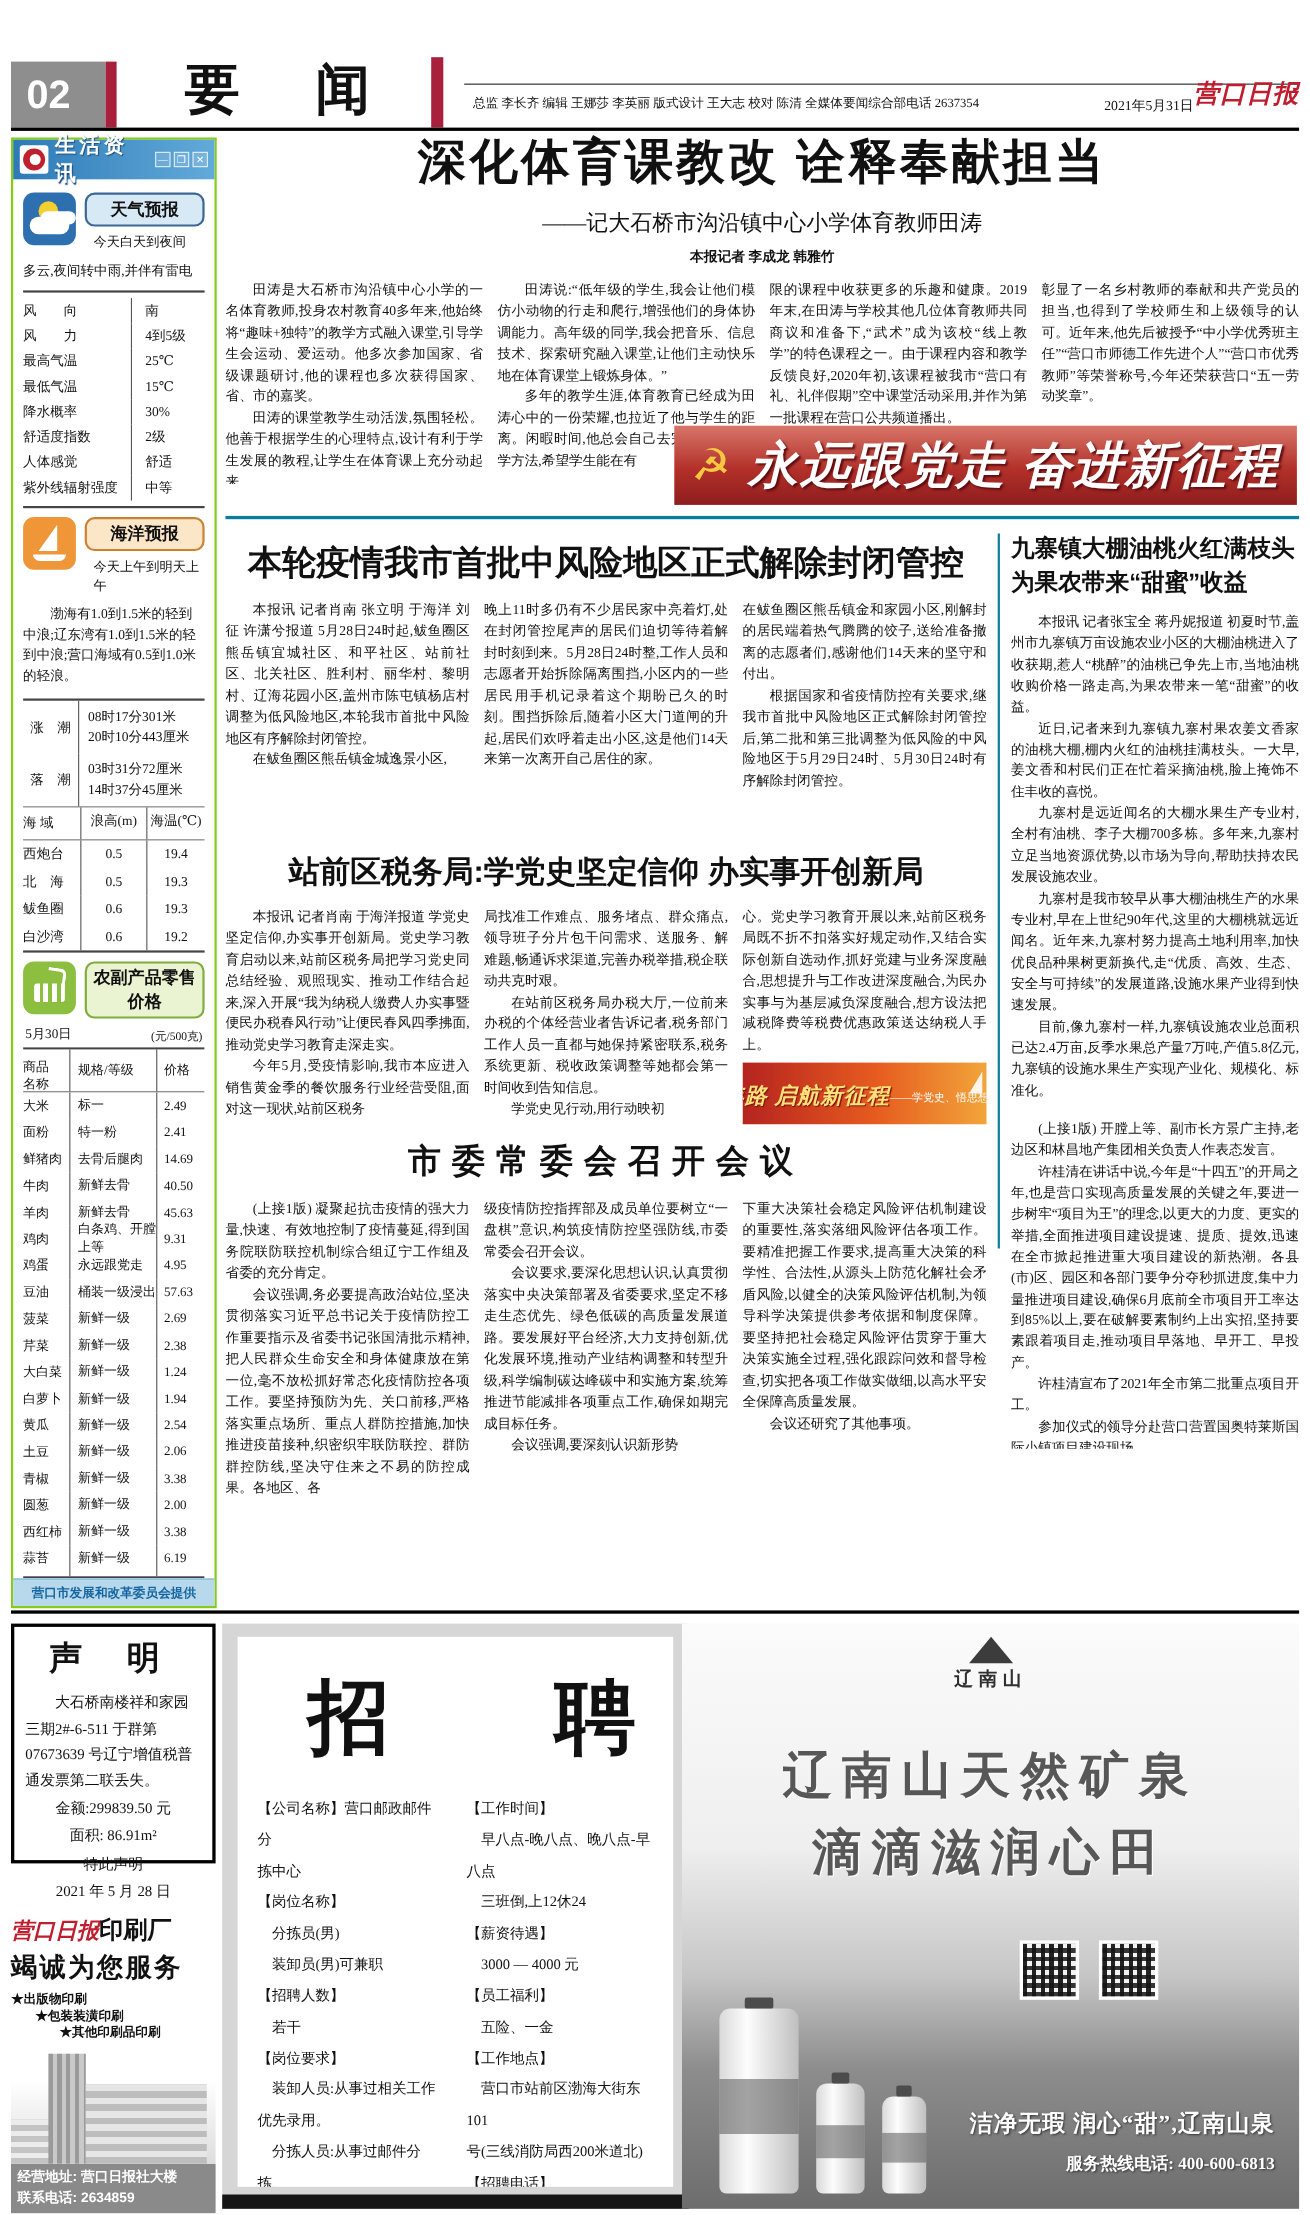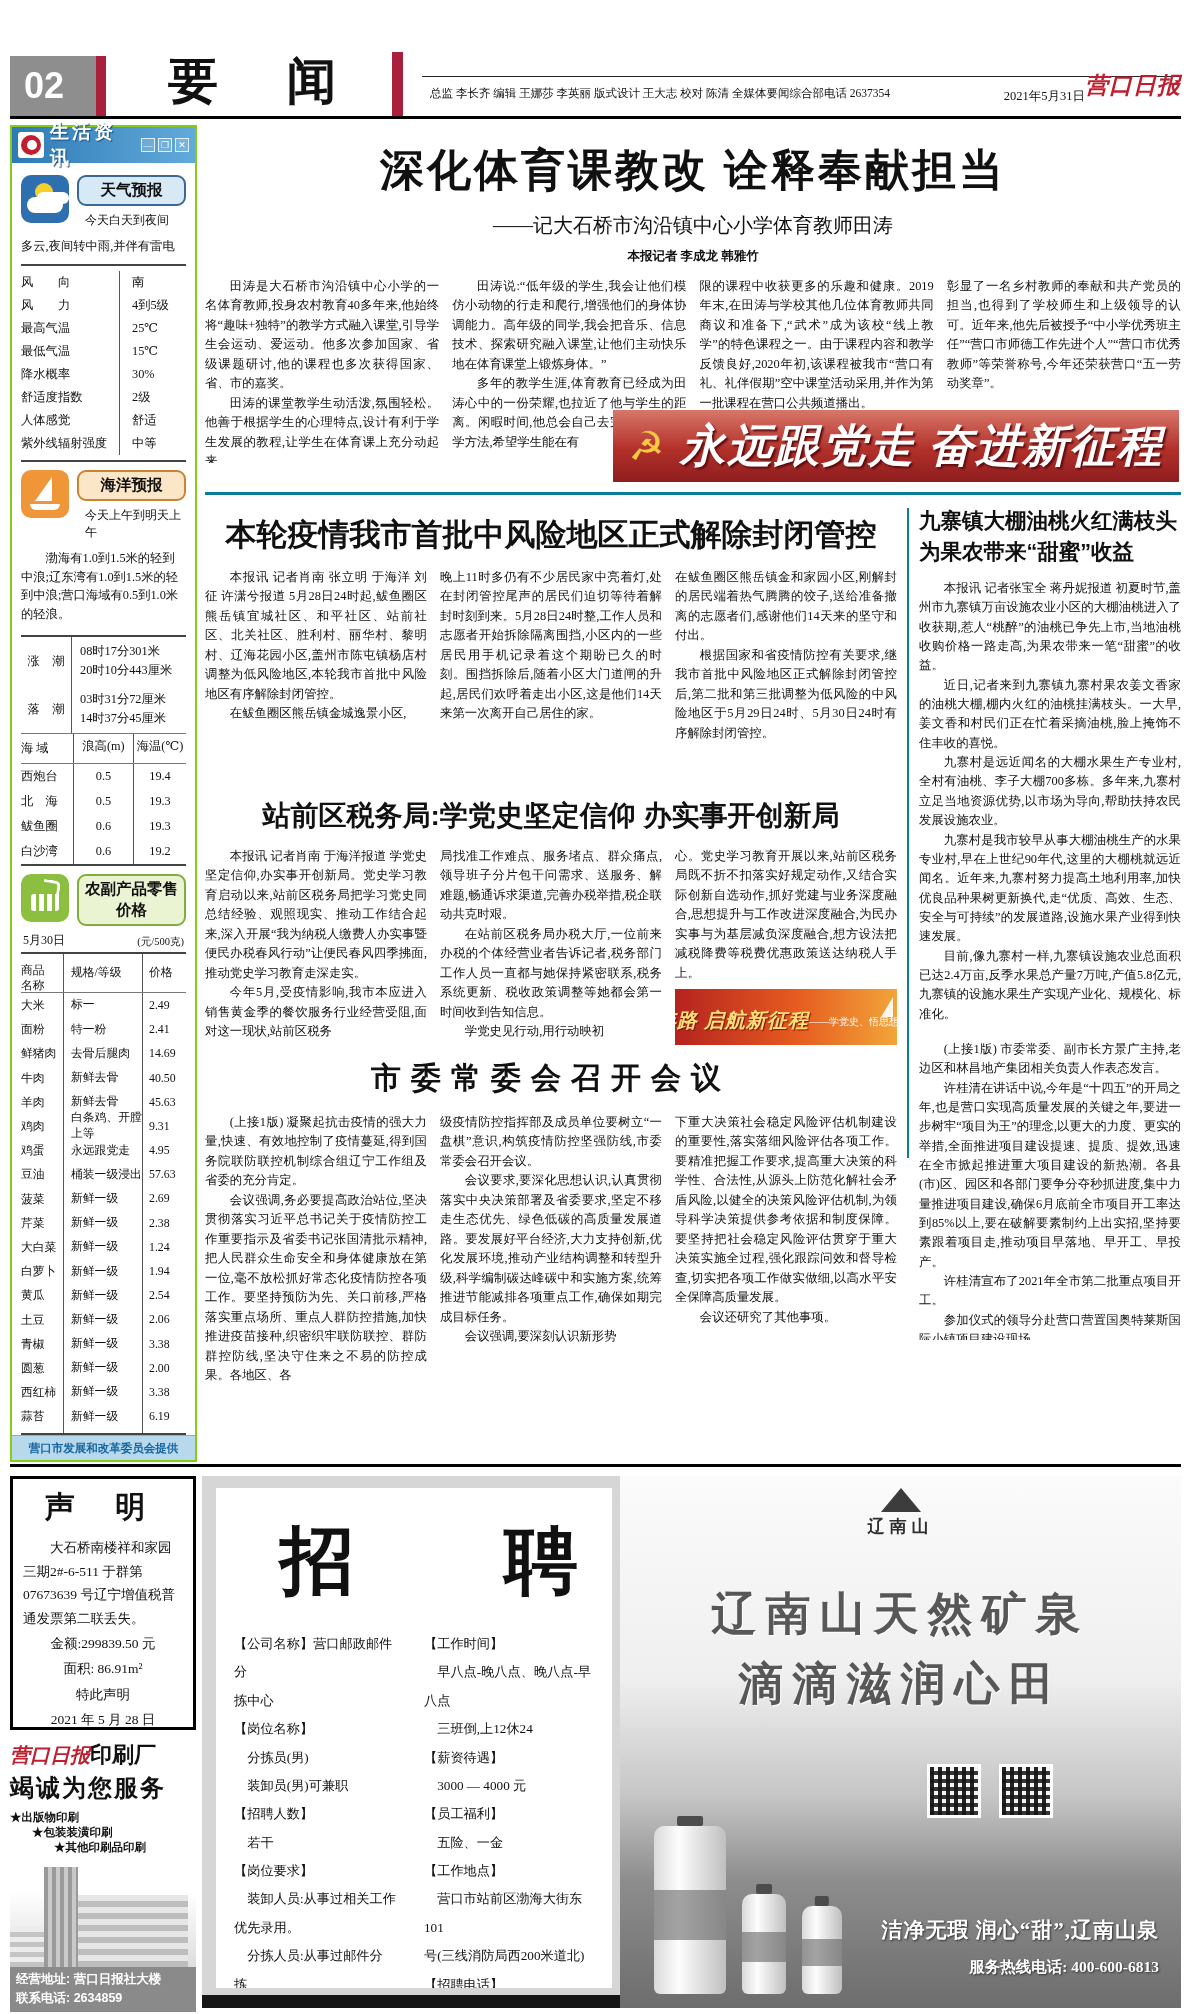--- a/index.html
+++ b/index.html
@@ -71,21 +71,21 @@
   .ptable-head .trow{height:38px;align-items:flex-end;font-size:11.8px;}
   .ptable{border-bottom:2px solid #444;flex:1;overflow:hidden;}
   .ptable .trow,.ptable-head .trow{display:flex;}
   .ptable .trow{height:24.2px;align-items:center;font-size:11.8px;}
   .ptable .tcell:nth-child(1),.ptable-head .tcell:nth-child(1){width:42px;white-space:pre-line;line-height:1.25;}
   .ptable .tcell:nth-child(2),.ptable-head .tcell:nth-child(2){flex:1;border-left:1px solid #555;padding-left:7px;height:100%;display:flex;align-items:center;}
   .ptable .tcell:nth-child(3),.ptable-head .tcell:nth-child(3){width:44px;border-left:1px solid #555;padding-left:6px;height:100%;display:flex;align-items:center;}
   .sb-footer{height:25px;background:#b8d8ec;color:#1566a0;font-weight:bold;font-size:11.5px;display:flex;align-items:center;justify-content:center;font-family:"Liberation Sans",sans-serif;border-top:1px solid #7fb3d4;flex:none;}
 
   
-  .main{position:absolute;left:205px;top:137px;width:976px;height:1340px;}
+  .main{position:absolute;left:205px;top:114px;width:976px;height:1340px;}
   .para{margin:0;text-indent:2em;}
   .para.cont{text-indent:0;}
   .body-cols{display:flex;gap:13px;overflow:hidden;text-align:justify;font-size:12.4px;line-height:1.57;}
   .body-cols .col{flex:1;overflow:hidden;}
 
   .art1{position:absolute;left:0;top:0;width:976px;height:358px;border-bottom:3px solid #0a7d99;}
   .a1-title{font-size:44px;font-weight:bold;text-align:center;letter-spacing:3px;margin-top:4px;font-family:"Liberation Sans",sans-serif;}
   .a1-sub{font-size:20px;text-align:center;margin-top:12px;}
   .a1-by{font-size:12.5px;text-align:center;margin-top:9px;font-weight:bold;}
   .a1-body{margin-top:12px;height:186px;}
@@ -111,21 +111,21 @@
   .banner2 .b2-line2{color:#fff;font-size:10px;margin-top:3px;white-space:nowrap;}
   .banner2 .sail{position:absolute;right:4px;top:8px;width:0;height:0;border-right:12px solid #fff;border-top:20px solid transparent;opacity:.9;}
 
   .art4{position:absolute;left:0;top:905px;width:692px;height:420px;}
   .a4-title{font-size:30px;font-weight:bold;text-align:center;letter-spacing:10px;margin:16px 0 14px;font-family:"Liberation Sans",sans-serif;}
   .a4-body{height:340px;}
 
   
   .bot-rule{position:absolute;left:10px;top:1464px;width:1171px;height:3px;background:#000;}
   .bottom{position:absolute;left:10px;top:1476px;width:1171px;height:532px;}
-  .decl{position:absolute;left:0;top:0;width:186px;height:254px;border:3px solid #000;padding:6px 10px;}
+  .decl{position:absolute;left:0;top:0;width:186px;height:218px;border:3px solid #000;padding:6px 10px;}
   .decl-title{font-size:30px;font-weight:bold;text-align:center;letter-spacing:16px;font-family:"Liberation Sans",sans-serif;margin:2px 0 8px;white-space:nowrap;}
   .decl-body{font-size:13.5px;line-height:1.75;text-indent:2em;}
   .decl-line{font-size:13.5px;line-height:1.9;text-align:center;}
   .print-ad{position:absolute;left:0;top:264px;width:186px;height:268px;}
   .print-head1{font-size:22px;font-weight:bold;white-space:nowrap;}
   .print-head1 .red-script{color:#bf1e2e;font-style:italic;font-size:20px;}
   .print-head2{font-size:24px;font-weight:bold;letter-spacing:2px;margin-top:2px;font-family:"Liberation Sans",sans-serif;}
   .print-items{margin-top:6px;font-size:11.5px;font-weight:bold;font-family:"Liberation Sans",sans-serif;}
   .print-items div:nth-child(2){padding-left:22px;}
   .print-items div:nth-child(3){padding-left:44px;}
@@ -502,21 +502,21 @@
         <span data-name="title-line" style="display:block">为果农带来“甜蜜”收益</span>
       </div>
       <div class="r-body" data-name="article-body">
           <p class="para" data-name="paragraph">本报讯 记者张宝全 蒋丹妮报道 初夏时节,盖州市九寨镇万亩设施农业小区的大棚油桃进入了收获期,惹人“桃醉”的油桃已争先上市,当地油桃收购价格一路走高,为果农带来一笔“甜蜜”的收益。</p>
           <p class="para" data-name="paragraph">近日,记者来到九寨镇九寨村果农姜文香家的油桃大棚,棚内火红的油桃挂满枝头。一大早,姜文香和村民们正在忙着采摘油桃,脸上掩饰不住丰收的喜悦。</p>
           <p class="para" data-name="paragraph">九寨村是远近闻名的大棚水果生产专业村,全村有油桃、李子大棚700多栋。多年来,九寨村立足当地资源优势,以市场为导向,帮助扶持农民发展设施农业。</p>
           <p class="para" data-name="paragraph">九寨村是我市较早从事大棚油桃生产的水果专业村,早在上世纪90年代,这里的大棚桃就远近闻名。近年来,九寨村努力提高土地利用率,加快优良品种果树更新换代,走“优质、高效、生态、安全与可持续”的发展道路,设施水果产业得到快速发展。</p>
           <p class="para" data-name="paragraph">目前,像九寨村一样,九寨镇设施农业总面积已达2.4万亩,反季水果总产量7万吨,产值5.8亿元,九寨镇的设施水果生产实现产业化、规模化、标准化。</p>
         </div>
       <div class="r-cont" data-name="article-continuation">
-          <p class="para" data-name="paragraph">(上接1版) 市委常委、副市长方景广主持,老边区和林昌地产集团相关负责人作表态发言。</p>
+          <p class="para" data-name="paragraph">(上接1版) 开膛上等、副市长方景广主持,老边区和林昌地产集团相关负责人作表态发言。</p>
           <p class="para" data-name="paragraph">许桂清在讲话中说,今年是“十四五”的开局之年,也是营口实现高质量发展的关键之年,要进一步树牢“项目为王”的理念,以更大的力度、更实的举措,全面推进项目建设提速、提质、提效,迅速在全市掀起推进重大项目建设的新热潮。各县(市)区、园区和各部门要争分夺秒抓进度,集中力量推进项目建设,确保6月底前全市项目开工率达到85%以上,要在破解要素制约上出实招,坚持要素跟着项目走,推动项目早落地、早开工、早投产。</p>
           <p class="para" data-name="paragraph">许桂清宣布了2021年全市第二批重点项目开工。</p>
           <p class="para" data-name="paragraph">参加仪式的领导分赴营口营置国奥特莱斯国际小镇项目建设现场。</p>
         </div>
     </div>
   </div>
 
   <div class="bot-rule" data-name="bottom-rule"></div>
 
   <div class="bottom" data-name="bottom-ads">

